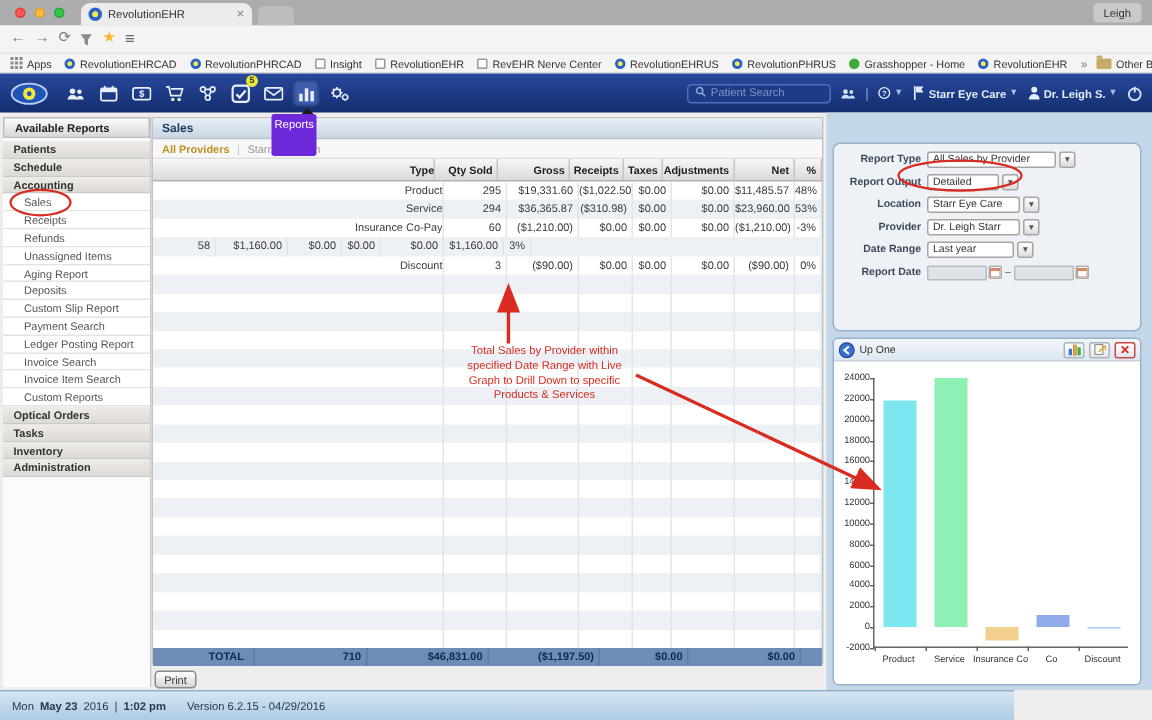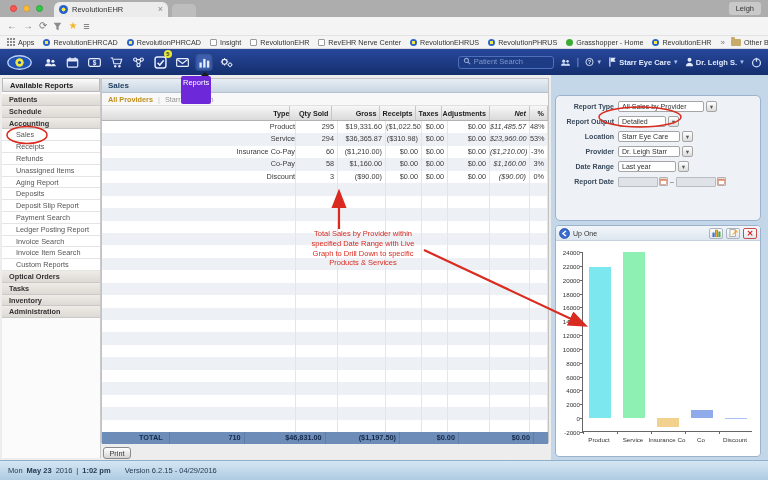--- a/index.html
+++ b/index.html
@@ -80,21 +80,21 @@
   .thead { height:15px; display:flex; background:linear-gradient(#f7f7f7,#dadada); border-bottom:1px solid #b2b2b2; }
   .thead .cell { font-size:7.2px; font-weight:bold; color:#1c1c1c; line-height:15px; border-right:1px solid #c6c6c6; }
   .tbody { flex:1; display:flex; flex-direction:column; }
   .trow { height:12.44px; flex:none; display:flex; }
   .trow.odd { background:#edf1f6; }
   .trow .cell { font-size:7.3px; color:#3a3a3a; line-height:12.44px; border-right:1px solid #e2e6ea; white-space:nowrap; overflow:hidden; }
   .totalrow { height:12px; display:flex; background:#6d8db8; }
   .totalrow .cell { font-size:7.3px; font-weight:bold; color:#14294a; line-height:12px; border-right:1px solid #5d7da8;margin-left:33px; }
   .c0 { flex:1; text-align:right; padding-left:4px; }
   .c1 { flex:0 0 42px; } .c2 { flex:0 0 48px; } .c3 { flex:0 0 36px; } .c4 { flex:0 0 26px; }
-  .c5 { flex:0 0 42px; } .c6 { flex:0 0 40px;font-style:italic; } .c7 { flex:0 0 18px; }
+  .c5 { flex:0 0 42px; } .c6 { flex:0 0 40px; } .c7 { flex:0 0 18px; }
   .num { text-align:right; padding-right:3px; }
   .totalrow .c0 { text-align:right; padding-right:6px; }
   .printbtn { position:absolute; left:103px; top:447px; width:28px; height:12px; border:1px solid #8a8a8a; border-radius:3px; background:linear-gradient(#fff,#d5d5d5); font-size:7.3px; color:#333; text-align:center; line-height:11px; }
 
   
   .rightpanel { position:absolute; left:551px; top:75px; right:0; bottom:20px; background:#c3d7e9; }
   .critbox { position:absolute; left:4px; top:20px; width:206px; height:126px; background:#eef1f5; border:1px solid #9ab2cc; border-radius:5px; overflow:hidden; }
   .crit-head { height:13px; line-height:13px; background:linear-gradient(#93aecf,#7b99c0); color:#fff; font-size:7.5px; font-weight:bold; padding-left:6px; }
   .crit-fields { padding:3px 5px 0 0; }
   .frow { height:15px; display:flex; align-items:center; }
@@ -119,21 +119,21 @@
   .hbtn.close { border-color:#c84b4b; color:#d22; font-size:8px; font-weight:bold; line-height:9px; }
   .plotwrap { position:relative; height:217px; }
   .plot { position:absolute; left:26px; top:11px; width:170px; height:180px; border-left:1px solid #666; border-bottom:1px solid #666; }
   .ytick { position:absolute; right:100%; margin-right:3px; font-size:6.2px; color:#333; white-space:nowrap; transform:translateY(-50%); }
   .ytickmark { position:absolute; left:-3px; width:3px; height:1px; background:#666; }
   .xtickmark { position:absolute; bottom:-3px; width:1px; height:3px; background:#666; }
   .bar { position:absolute; width:22px; }
   .xlab { position:absolute; top:195px; font-size:6.2px; color:#333; text-align:center; white-space:nowrap; transform:translateX(-50%); }
 
   
-  .statusbar { position:absolute; left:0; bottom:0; width:768px; height:20px; background:linear-gradient(#d5e6f3,#aecbe2); border-top:1px solid #8fb0cc; display:flex; align-items:center; padding-left:8px; gap:4px; font-size:7.5px; color:#243a50; }
+  .statusbar { position:absolute; left:0; bottom:0; width:676px; height:20px; background:linear-gradient(#d5e6f3,#aecbe2); border-top:1px solid #8fb0cc; display:flex; align-items:center; padding-left:8px; gap:4px; font-size:7.5px; color:#243a50; }
   .statusbar .b { font-weight:bold; }
   .ver { margin-left:10px; }
 
   
   .overlay { position:absolute; left:0; top:0; width:768px; height:480px; pointer-events:none; z-index:40; }
   .note { position:absolute; left:306px; top:229px; width:114px; font-size:7.5px; line-height:1.3; color:#d92b1f; text-align:center; z-index:40; pointer-events:none; }
 </style>
 </head>
 <body>
 
@@ -339,21 +339,21 @@
   <div id="side-items">
       <div class="side-cat">Patients</div>
       <div class="side-cat">Schedule</div>
       <div class="side-cat">Accounting</div>
       <div class="side-item">Sales</div>
       <div class="side-item">Receipts</div>
       <div class="side-item">Refunds</div>
       <div class="side-item">Unassigned Items</div>
       <div class="side-item">Aging Report</div>
       <div class="side-item">Deposits</div>
-      <div class="side-item">Deposit Slip Report</div>
+      <div class="side-item">Custom Slip Report</div>
       <div class="side-item">Payment Search</div>
       <div class="side-item">Ledger Posting Report</div>
       <div class="side-item">Invoice Search</div>
       <div class="side-item">Invoice Item Search</div>
       <div class="side-item">Custom Reports</div>
       <div class="side-cat">Optical Orders</div>
       <div class="side-cat">Tasks</div>
       <div class="side-cat">Inventory</div>
       <div class="side-cat">Administration</div>
     </div>
@@ -401,21 +401,20 @@
         <div class="cell c0">Insurance Co-Pay</div>
         <div class="cell c1 num">60</div>
         <div class="cell c2 num">($1,210.00)</div>
         <div class="cell c3 num">$0.00</div>
         <div class="cell c4 num">$0.00</div>
         <div class="cell c5 num">$0.00</div>
         <div class="cell c6 num">($1,210.00)</div>
         <div class="cell c7 num">-3%</div>
       </div>
       <div class="trow odd">
-        <div class="cell c0">Co-Pay</div>
         <div class="cell c1 num">58</div>
         <div class="cell c2 num">$1,160.00</div>
         <div class="cell c3 num">$0.00</div>
         <div class="cell c4 num">$0.00</div>
         <div class="cell c5 num">$0.00</div>
         <div class="cell c6 num">$1,160.00</div>
         <div class="cell c7 num">3%</div>
       </div>
       <div class="trow">
         <div class="cell c0">Discount</div>

